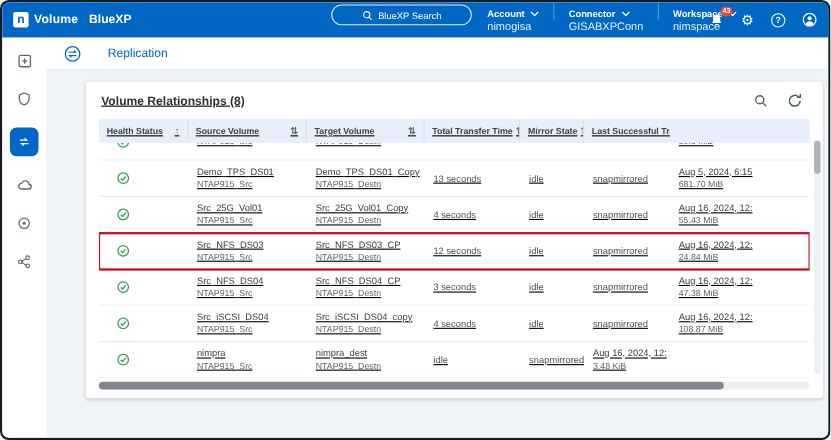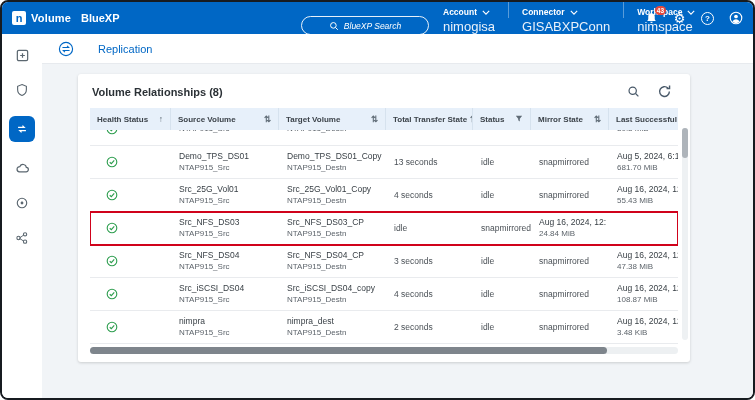--- a/index.html
+++ b/index.html
@@ -9,44 +9,44 @@
     border: 2px solid #171b20; border-radius: 8px; overflow: hidden;
     background: #f1f4f7;
   }
 
   
   .topbar { position: absolute; top: 0; left: 0; right: 0; height: 32px; background: #0067c5; color: #fff; z-index: 6; }
   .logo { position: absolute; left: 10px; top: 0; height: 32px; display: flex; align-items: center; gap: 5px; }
   .logo-mark { width: 14px; height: 14px; background: #fff; border-radius: 2px; color: #0067c5; font-weight: bold; font-size: 11px; line-height: 14px; text-align: center; }
   .brand-text { font-size: 11px; font-weight: bold; letter-spacing: .2px; }
   .product-text { position: absolute; left: 79px; top: 0; height: 32px; display: flex; align-items: center; font-size: 11px; font-weight: 600; }
-  .search-pill { position: absolute; left: 299px; top: 14px; width: 128px; height: 19px; border: 1px solid rgba(255,255,255,.9); border-radius: 10px; display: flex; align-items: center; justify-content: center; gap: 5px; font-size: 8.5px; cursor: pointer; font-style: italic; }
+  .search-pill { position: absolute; left: 299px; top: 2px; width: 128px; height: 19px; border: 1px solid rgba(255,255,255,.9); border-radius: 10px; display: flex; align-items: center; justify-content: center; gap: 5px; font-size: 8.5px; cursor: pointer; }
   .menus { position: absolute; left: 428px; top: 0; height: 16px; display: flex; }
   .menu { padding: 5px 13px 0; cursor: pointer; }
   .menu + .menu { border-left: 1px solid rgba(255,255,255,.35); }
   .menu-label { display: flex; align-items: center; gap: 5px; font-size: 8.5px; font-weight: 600; }
-  .menu-value { font-size: 13px; color: #e9f1fa; margin-top: 2px; }
+  .menu-value { font-size: 10px; color: #e9f1fa; margin-top: 2px; }
   .top-icons { position: absolute; right: 10px; top: 0; height: 32px; display: flex; align-items: center; gap: 13px; }
   .tb-icon { position: relative; width: 15px; height: 15px; display: flex; align-items: center; justify-content: center; cursor: pointer; color: #fff; }
   .badge { position: absolute; top: -5px; right: -7px; background: #e5493d; color: #fff; font-size: 6.5px; line-height: 9px; min-width: 11px; height: 9px; padding: 0 2px; border-radius: 5px; text-align: center; font-weight: bold; }
   .help-circle { width: 13px; height: 13px; border: 1.2px solid #fff; border-radius: 50%; font-size: 8px; font-weight: bold; display: flex; align-items: center; justify-content: center; }
   .gear-glyph { font-size: 13px; line-height: 15px; }
 
   
   .sidebar { position: absolute; top: 32px; left: 0; width: 40px; bottom: 0; background: #fff; display: flex; flex-direction: column; align-items: center; padding-top: 12px; gap: 17px; z-index: 5; }
   .side-item { width: 26px; height: 18px; display: flex; align-items: center; justify-content: center; color: #5b6770; cursor: pointer; }
   .side-item.active { width: 26px; height: 26px; background: #0067c5; border-radius: 6px; color: #fff; }
 
   
   .subbar { position: absolute; top: 32px; left: 40px; right: 0; height: 30px; background: #fff; display: flex; align-items: center; gap: 24px; padding-left: 16px; border-bottom: 1px solid #e7eaee; z-index: 4; }
   .page-title { color: #0067c5; font-size: 11px; font-weight: 500; }
 
   
   .main { position: absolute; top: 62px; left: 40px; right: 0; bottom: 0; background: #f1f4f7; }
-  .card { position: absolute; left: 36px; top: 10px; width: 612px; background: #fff; border-radius: 3px; box-shadow: 0 1px 3px rgba(0,0,0,.16); padding: 9px 12px 8px; }
+  .card { position: absolute; left: 36px; top: 10px; width: 670px; background: #fff; border-radius: 3px; box-shadow: 0 1px 3px rgba(0,0,0,.16); padding: 9px 12px 8px; text-decoration: underline; }
   .card-head { display: flex; justify-content: space-between; align-items: center; margin: 1px 2px 9px; }
   .card-title { font-size: 11px; font-weight: bold; color: #2b3136; }
   .card-actions { display: flex; align-items: center; gap: 17px; margin-right: 4px; }
   .icon-btn { color: #4a5a6a; cursor: pointer; display: flex; align-items: center; }
 
   
   .tbl { --cols: 81px 108px 107px 87px 58px 78px 1fr; position: relative; }
   .thead { display: grid; grid-template-columns: var(--cols); background: #e7f0fa; height: 22px; }
   .th { display: flex; align-items: center; justify-content: space-between; gap: 3px; padding: 0 7px; font-size: 8px; font-weight: bold; color: #3c434a; border-right: 1px solid #d6e2ee; overflow: hidden; white-space: nowrap; cursor: pointer; }
   .th:last-child { border-right: none; }
@@ -239,30 +239,22 @@
   </div>
             <div class="th">
     <span class="th-label">Source Volume</span>
     <span class="th-icon">⇅</span>
   </div>
             <div class="th">
     <span class="th-label">Target Volume</span>
     <span class="th-icon">⇅</span>
   </div>
             <div class="th">
-    <span class="th-label">Total Transfer State</span>
+    <span class="th-label">Total Transfer Time</span>
     <span class="th-icon">⇅</span>
-  </div>
-            <div class="th">
-    <span class="th-label">Status</span>
-    <span class="th-icon">
-                <svg viewBox="0 0 10 10" width="8" height="8">
-                  <path d="M1 1h8L6 4.8v3.4L4 6.6V4.8Z" fill="#5f6b76"></path>
-                </svg>
-              </span>
   </div>
             <div class="th">
     <span class="th-label">Mirror State</span>
     <span class="th-icon">⇅</span>
   </div>
             <div class="th">
     <span class="th-label">Last Successful Tra</span>
 
   </div>
           </div>
@@ -352,20 +344,21 @@
       </span>
     </div>
     <div class="td two">
       <span class="line1">Src_NFS_DS03</span>
       <span class="line2">NTAP915_Src</span>
     </div>
     <div class="td two">
       <span class="line1">Src_NFS_DS03_CP</span>
       <span class="line2">NTAP915_Destn</span>
     </div>
+    <div class="td">12 seconds</div>
     <div class="td">idle</div>
     <div class="td">snapmirrored</div>
     <div class="td two">
       <span class="line1">Aug 16, 2024, 12:</span>
       <span class="line2">24.84 MiB</span>
     </div>
   </div>
             <div class="tr">
     <div class="td health">
       <span>
@@ -426,21 +419,20 @@
       </span>
     </div>
     <div class="td two">
       <span class="line1">nimpra</span>
       <span class="line2">NTAP915_Src</span>
     </div>
     <div class="td two">
       <span class="line1">nimpra_dest</span>
       <span class="line2">NTAP915_Destn</span>
     </div>
-    <div class="td">2 seconds</div>
     <div class="td">idle</div>
     <div class="td">snapmirrored</div>
     <div class="td two">
       <span class="line1">Aug 16, 2024, 12:</span>
       <span class="line2">3.48 KiB</span>
     </div>
   </div>
           </div>
         <div class="hscroll">
           <div class="hscroll-thumb"></div>

